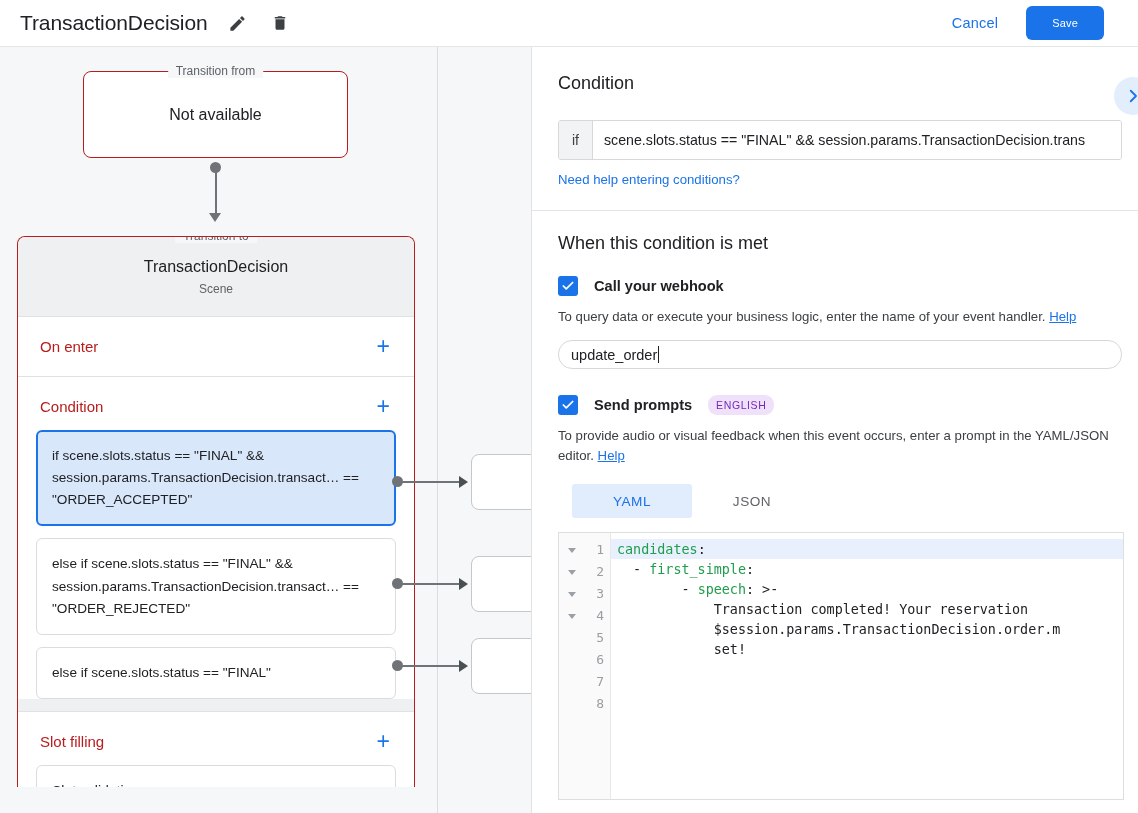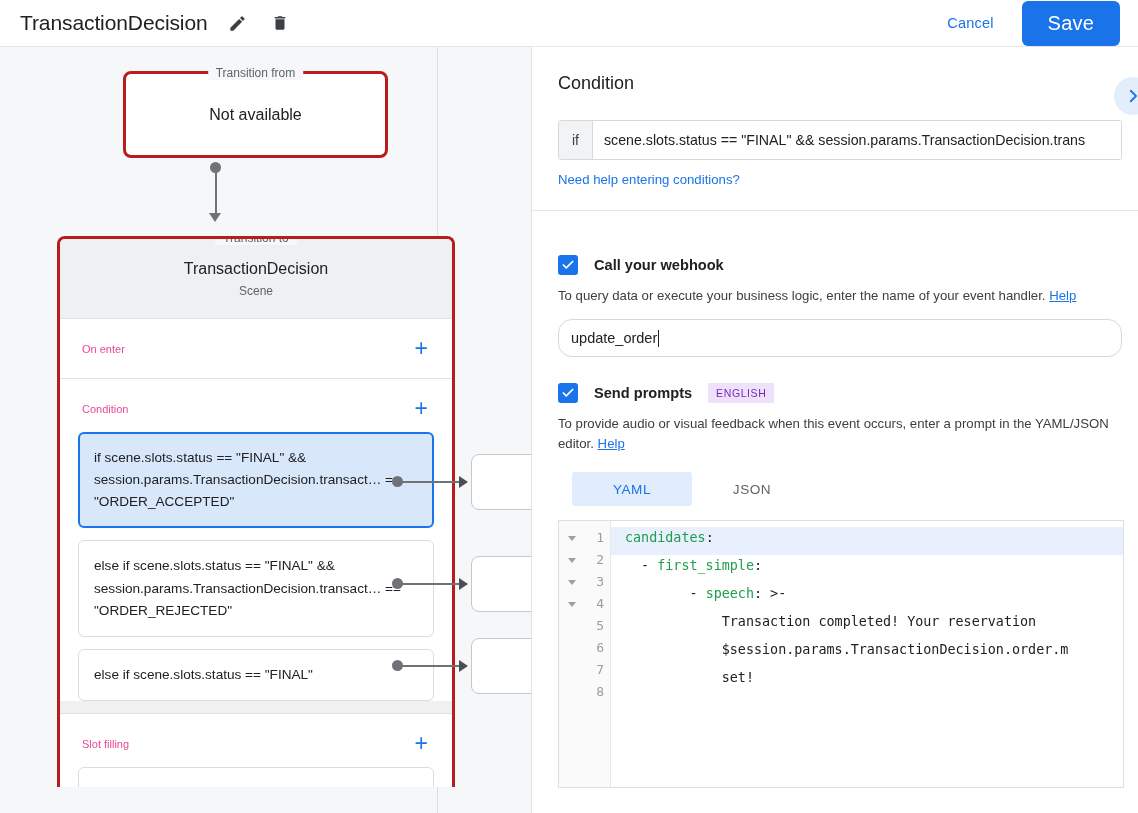--- a/index.html
+++ b/index.html
@@ -21,41 +21,40 @@
   }
   .app-title {
     font-size: 21px; color: #202124; margin-left: 20px; letter-spacing: -0.1px;
     white-space: nowrap;
   }
   .topbar-icon {
     margin-left: 18px; width: 24px; height: 24px; display: flex;
     align-items: center; justify-content: center; cursor: pointer;
   }
   .topbar-icon svg { display: block; }
-  .topbar-right { margin-left: auto; display: flex; align-items: center; padding-right: 18px; }
+  .topbar-right { margin-left: auto; display: flex; align-items: center; padding-right: 34px; }
   .btn-cancel {
     color: #1a73e8; font-size: 14.5px; font-weight: 500; letter-spacing: .2px;
     background: transparent; border: none; padding: 9px 16px; cursor: pointer;
     border-radius: 4px;
   }
   .btn-save {
-    background: #1a73e8; color: #fff; font-size: 20px; font-weight: 500;
+    background: #1a73e8; color: #fff; font-size: 11px; font-weight: 500;
     letter-spacing: .2px; border: none; border-radius: 6px;
     padding: 11px 26px; margin-left: 12px; cursor: pointer;
   }
 
   
   .left-panel {
     position: absolute; left: 0; top: 47px; width: 531px; height: 766px;
     background: #f5f7f8; overflow: hidden;
   }
   .fieldset {
-    position: absolute; border: 3px solid #b91c1c; border-radius: 8px;
+    position: absolute; border: 1px solid #b91c1c; border-radius: 8px;
     background: #fff;
-    margin-left: 40px;
   }
   .fieldset .legend {
     position: absolute; top: -8px; left: 50%; transform: translateX(-50%);
     background: #f5f7f8; padding: 0 8px; font-size: 12px; color: #5f6368;
     white-space: nowrap;
   }
   #transition-from {
     left: 83px; top: 24px; width: 265px; height: 87px;
   }
   #transition-from .body {
@@ -74,21 +73,21 @@
   .scene-head .scene-name { font-size: 16px; color: #202124; }
   .scene-head .scene-type { font-size: 12px; color: #5f6368; margin-top: 6px; }
 
   .section {
     background: #fff; border-top: 1px solid #dfe1e3;
   }
   .section-header {
     display: flex; align-items: center; justify-content: space-between;
     padding: 18px 22px 0 22px;
   }
-  .section-title { font-size: 11px; color: #ec4899; }
+  .section-title { font-size: 15px; color: #b91c1c; }
   .plus-btn {
     color: #1a73e8; font-size: 23px; line-height: 1; cursor: pointer;
     font-weight: 400; padding: 0 2px; user-select: none;
   }
   .section-spacer { height: 18px; }
 
   .cond-card {
     margin: 0 18px 12px 18px; border: 1px solid #dadce0; border-radius: 6px;
     background: #fff; padding: 14px 15px; font-size: 13.6px; color: #202124;
     line-height: 1.63; cursor: pointer;
@@ -170,30 +169,30 @@
   .checkbox {
     width: 20px; height: 20px; border-radius: 3px; background: #1a73e8;
     display: flex; align-items: center; justify-content: center; cursor: pointer;
     flex: 0 0 auto;
   }
   .check-label {
     margin-left: 16px; font-size: 14.6px; font-weight: bold; color: #202124;
   }
   .lang-badge {
     margin-left: 16px; background: #f0e1fa; color: #7627bb;
-    font-size: 10.5px; letter-spacing: .6px; padding: 4px 8px; border-radius: 1px;
+    font-size: 10.5px; letter-spacing: .6px; padding: 4px 8px; border-radius: 9px;
     font-weight: 500;
   }
   .help-text {
     margin-top: 11px; font-size: 13.2px; color: #3c4043; line-height: 1.52;
     max-width: 556px;
   }
   .help-text a { color: #1a73e8; text-decoration: underline; cursor: pointer; }
   .text-input {
-    margin-top: 13px; width: 564px; height: 38px; border: 1px solid #d6d8da;
+    margin-top: 13px; width: 564px; height: 29px; border: 1px solid #d6d8da;
     border-radius: 14px; display: flex; align-items: center; padding-left: 12px;
     font-size: 14.5px; color: #202124; background: #fff; cursor: text;
   }
   .caret {
     display: inline-block; width: 1px; height: 17px; background: #202124;
     margin-left: 1px;
   }
 
   .tabs { display: flex; margin-top: 18px; padding-left: 14px; }
   .tab {
@@ -220,22 +219,22 @@
     border-right: 4.5px solid transparent; border-top: 5px solid #9aa0a6;
     cursor: pointer;
   }
   .num-gutter {
     width: 27px; background: #fafafa; padding-top: 6px; text-align: right;
     padding-right: 6px; border-right: 1px solid #e6e8ea; flex: 0 0 auto;
   }
   .num-cell { height: 22px; line-height: 22px; font-size: 13px; color: #999ea3; }
   .code-area { flex: 1; padding-top: 6px; position: relative; overflow: hidden; }
   .code-line {
-    height: 28px; line-height: 22px; font-size: 13.4px; white-space: pre;
-    color: #202124; padding-left: 14px;
+    height: 20px; line-height: 22px; font-size: 13.4px; white-space: pre;
+    color: #202124; padding-left: 6px;
   }
   .code-line.hl { background: #e8f0fe; }
   .tok-key { color: #1e9d4b; }
   .tok-punct { color: #202124; }
 </style>
 </head>
 <body>
 
 <div id="root">
 
@@ -343,20 +342,21 @@
         <div class="if-label">if</div>
         <div class="if-value">scene.slots.status == "FINAL" &amp;&amp; session.params.TransactionDecision.trans</div>
       </div>
 
       <a class="help-link">Need help entering conditions?</a>
     </div>
 
     <div class="rp-divider"></div>
 
     <div class="rp-section-b">
+      <div class="rp-heading">When this condition is met</div>
 
       <div class="check-row">
         <div class="checkbox">
           <svg width="14" height="14" viewBox="0 0 24 24" fill="none" stroke="#fff" stroke-width="3" stroke-linecap="round" stroke-linejoin="round">
             <polyline points="20 6 9 17 4 12"></polyline>
           </svg>
         </div>
         <div class="check-label">Call your webhook</div>
       </div>
 

